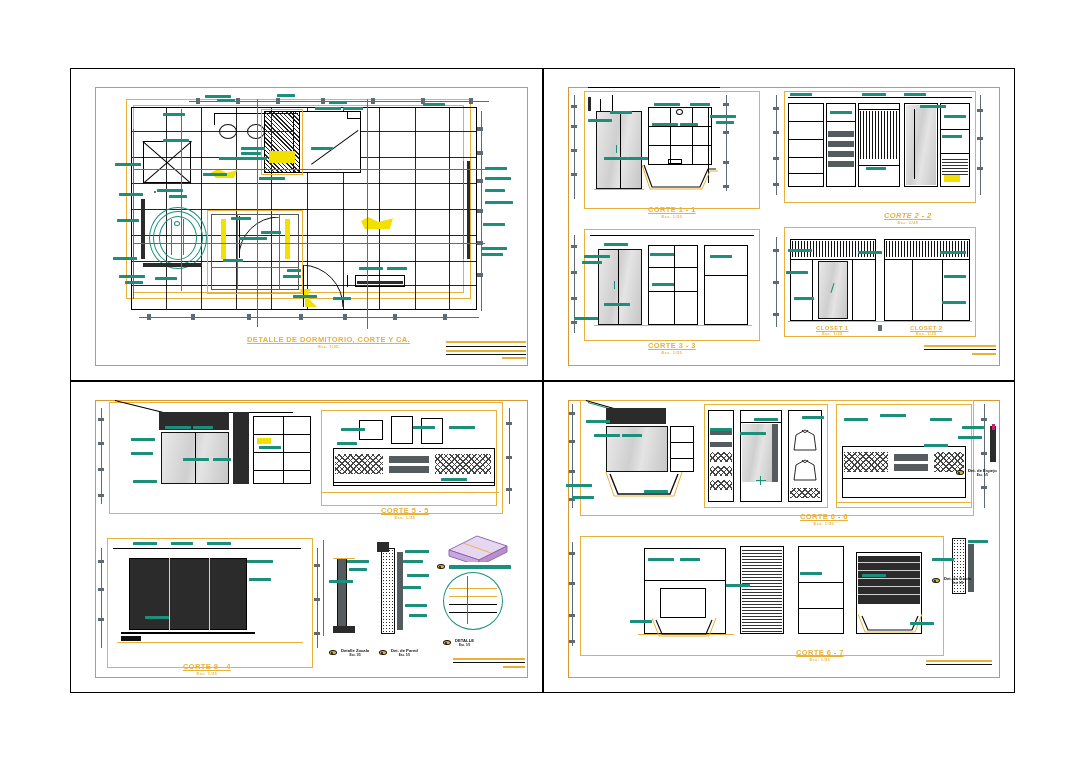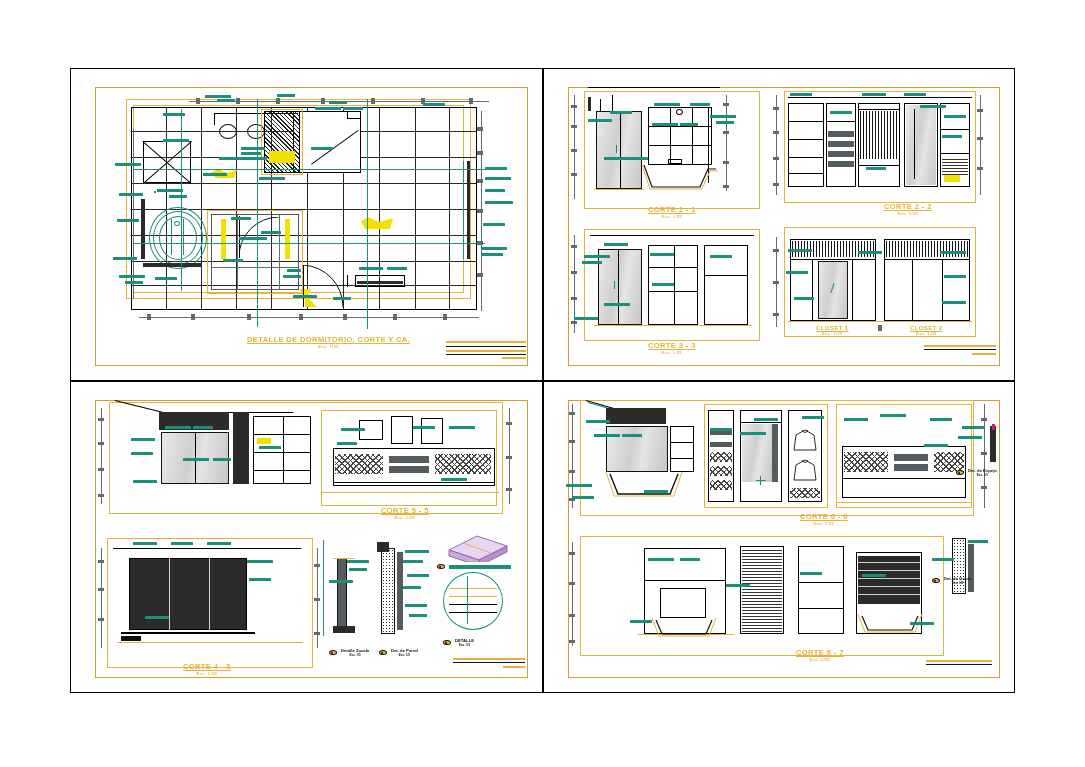--- a/index.html
+++ b/index.html
@@ -388,21 +388,21 @@
 
     <div class="anno" style="left:246px; top:24px; width:22px;"></div>
     <div class="anno" style="left:318px; top:24px; width:24px;"></div>
     <div class="anno" style="left:360px; top:24px; width:22px;"></div>
     <div class="anno" style="left:376px; top:36px; width:26px;"></div>
     <div class="anno" style="left:400px; top:46px; width:22px;"></div>
     <div class="anno" style="left:398px; top:66px; width:20px;"></div>
     <div class="anno" style="left:286px; top:42px; width:22px;"></div>
     <div class="anno" style="left:322px; top:98px; width:20px;"></div>
 
-    <div class="lbl" style="left:340px; top:133px;">
+    <div class="lbl" style="left:340px; top:142px;font-style:italic;">
       <span class="big">CORTE  2 - 2</span>
       <span class="sub">Esc. 1/25</span>
     </div>
 
     <div class="box-y" style="left:40px; top:160px; width:176px; height:112px;"></div>
     <div class="ln" style="left:46px; top:166px; width:164px; height:1.3px;"></div>
 
     <div class="fill-grad" style="position:absolute; left:54px; top:180px; width:44px; height:76px; border:1.3px solid #111;"></div>
     <div class="ln" style="left:74px; top:180px; width:1.2px; height:76px;"></div>
     <div class="ln-t" style="left:70px; top:212px; width:1px; height:8px;"></div>
@@ -565,21 +565,21 @@
     <div class="dimtick" style="left:243px; top:250px; width:6px; height:3px;"></div>
 
     <div class="anno" style="left:62px; top:160px; width:24px;"></div>
     <div class="anno" style="left:100px; top:160px; width:22px;"></div>
     <div class="anno" style="left:136px; top:160px; width:24px;"></div>
     <div class="anno" style="left:176px; top:178px; width:26px;"></div>
     <div class="anno" style="left:178px; top:196px; width:22px;"></div>
     <div class="anno" style="left:74px; top:234px; width:24px;"></div>
 
     <div class="lbl" style="left:112px; top:280px;">
-      <span class="big">CORTE  4 - 5</span>
+      <span class="big">CORTE  9 - 4</span>
       <span class="sub">Esc. 1/25</span>
     </div>
 
     <div class="ln-t" style="left:252px; top:158px; width:1px; height:96px;"></div>
     <div class="fill-md" style="position:absolute; left:266px; top:176px; width:10px; height:74px; border:1px solid #111;"></div>
     <div class="ln fill-dk" style="left:262px; top:244px; width:22px; height:7px;"></div>
     <div class="ln-y" style="left:262px; top:176px; width:22px; height:1.2px;"></div>
 
     <div class="dots" style="position:absolute; left:310px; top:166px; width:14px; height:86px; border:1px solid #111;"></div>
     <div class="fill-dk" style="position:absolute; left:306px; top:160px; width:12px; height:10px;"></div>

